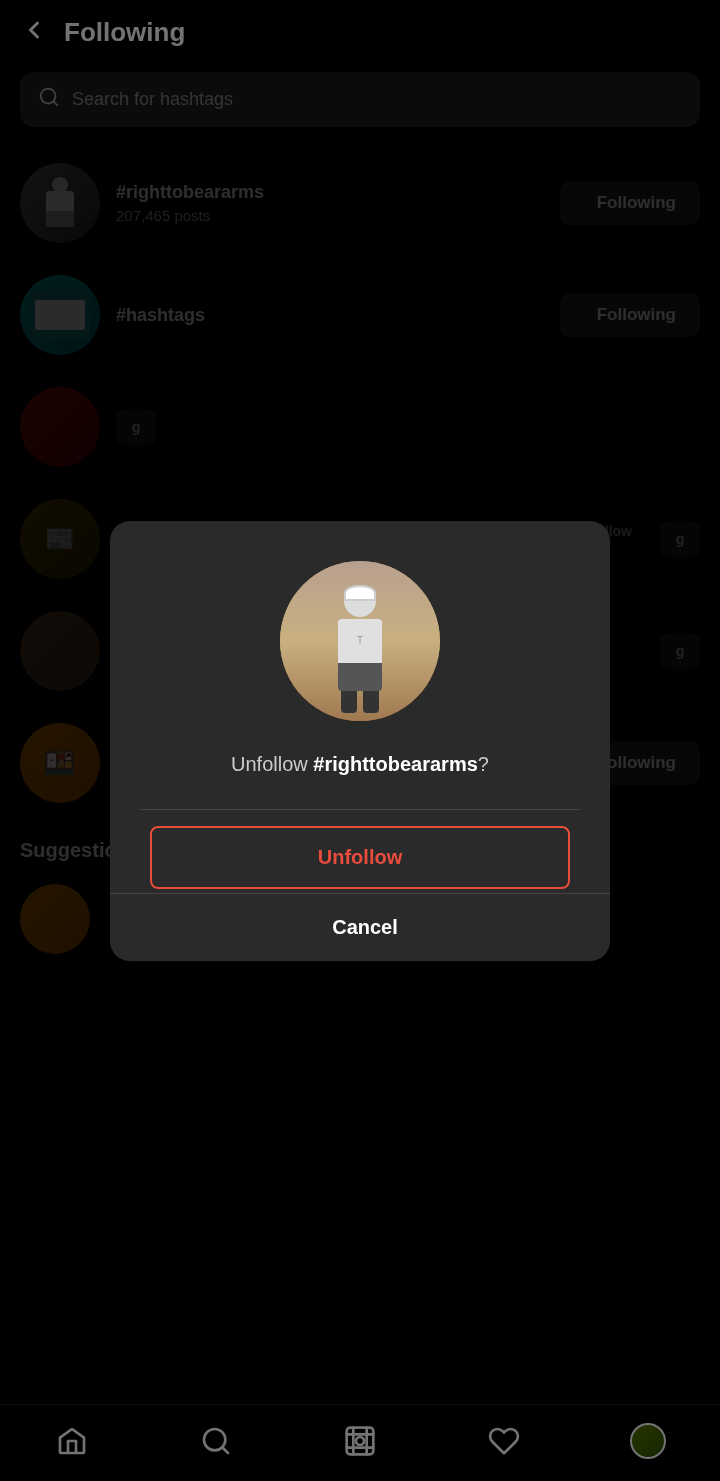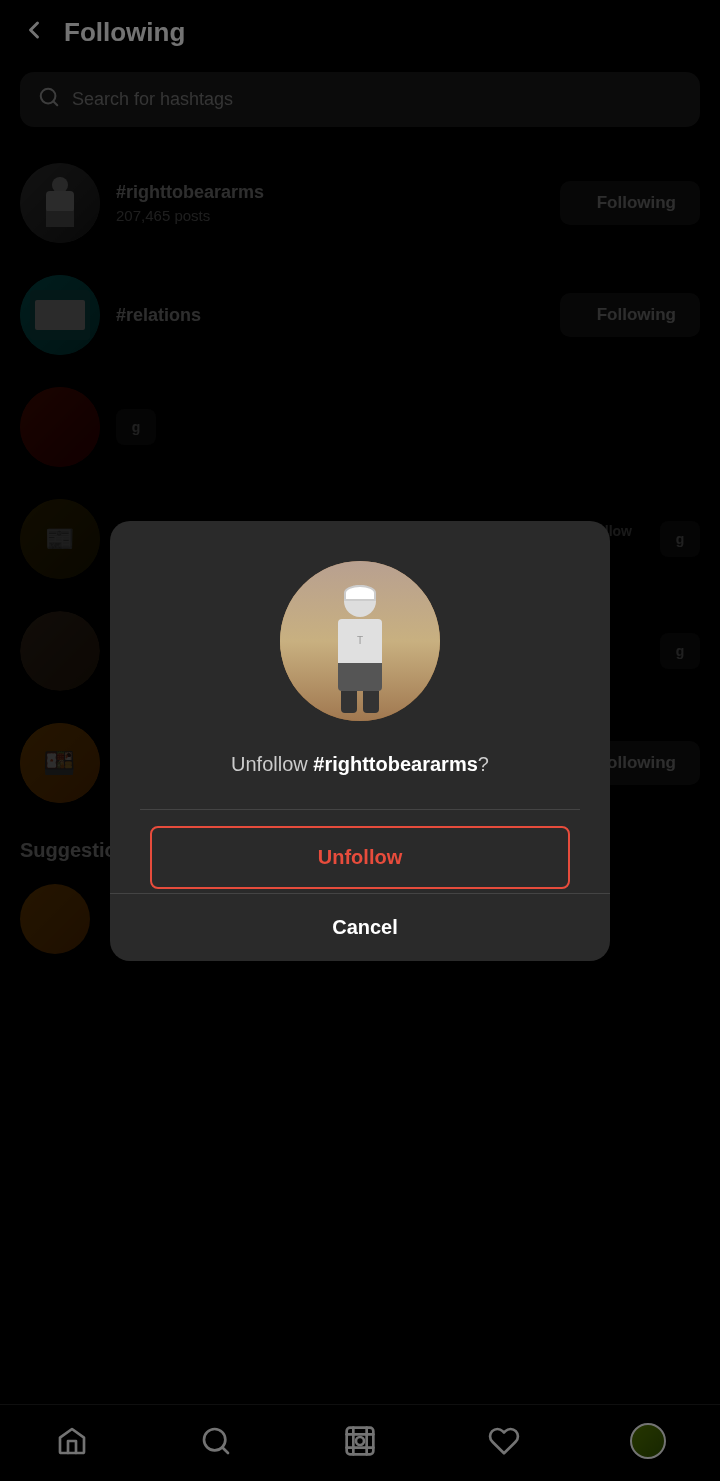--- a/index.html
+++ b/index.html
@@ -307,21 +307,21 @@
 
   <div class="hashtag-item">
     <div class="avatar avatar-2">
       <div style="width:80px;height:80px;border-radius:50%;background:linear-gradient(135deg,#00a0a0,#007070);display:flex;align-items:center;justify-content:center;overflow:hidden;">
         <div style="width:60px;height:50px;background:#1a8a8a;border-radius:4px;display:flex;align-items:center;justify-content:center;">
           <div style="width:50px;height:30px;background:#eee;border-radius:2px;font-size:8px;"></div>
         </div>
       </div>
     </div>
     <div class="hashtag-info">
-      <div class="hashtag-name">#relations</div>
+      <div class="hashtag-name">#hashtags</div>
     </div>
     <button class="following-btn">Following</button>
   </div>
 
   <div class="hashtag-item" style="opacity:0.7;">
     <div class="avatar avatar-3">
       <div style="width:80px;height:80px;border-radius:50%;background:linear-gradient(135deg,#cc2200,#880000);"></div>
     </div>
     <div style="width:40px;height:36px;background:#2a2a2a;border-radius:8px;display:flex;align-items:center;justify-content:center;color:#fff;font-size:14px;font-weight:700;">g</div>
   </div>

